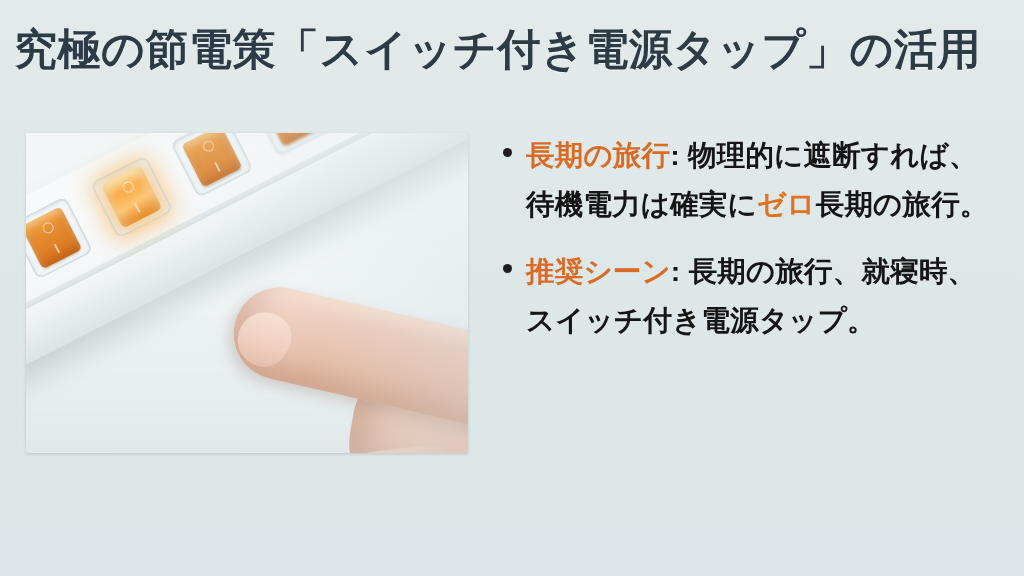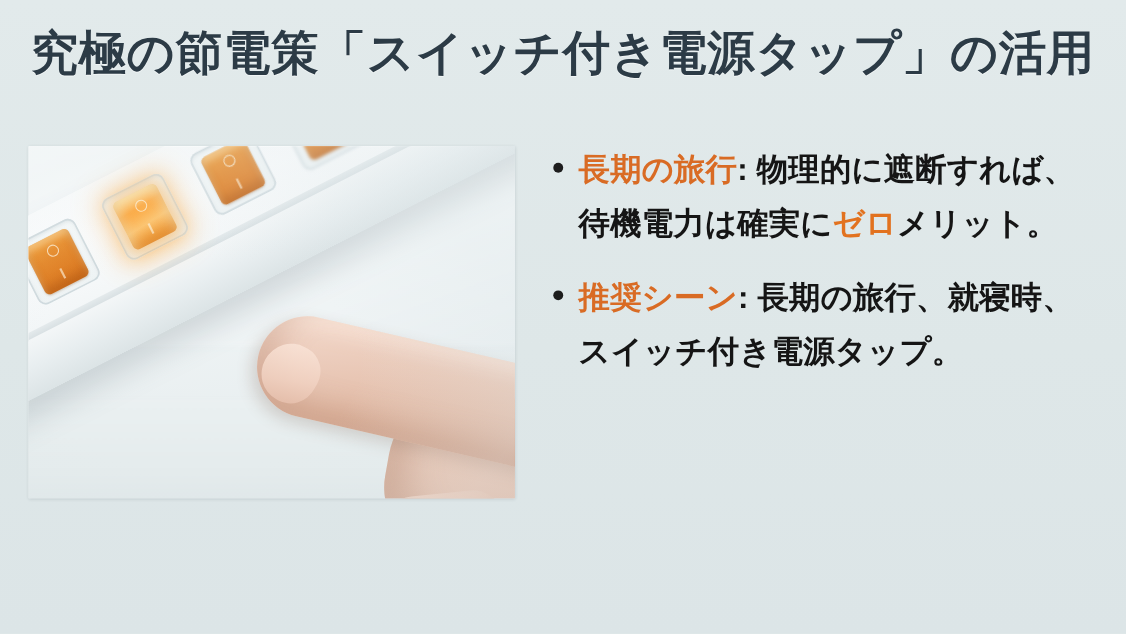--- a/index.html
+++ b/index.html
@@ -18,21 +18,21 @@
   
   #slide {
     position: absolute;
     inset: 0;
     background: linear-gradient(180deg, #e2eaeb 0%, #dee7e8 55%, #dce5e7 100%);
   }
 
   
   #slide-title {
     position: absolute;
-    left: 28px;
+    left: 14px;
     top: 22px;
     width: 984px;
     font-size: 43px;
     line-height: 1.28;
     font-weight: 700;
     color: #2c3b46;
     letter-spacing: 0.5px;
     white-space: nowrap;
     text-shadow: 0 1px 0 rgba(255,255,255,.5);
   }
@@ -294,21 +294,21 @@
 
       <div class="dof"></div>
     </div>
   </div>
 
   <div id="bullets">
 
     <div class="bullet">
       <span class="dot"></span>
       <div class="btext">
-        <span class="lead">長期の旅行</span><span>: </span><span>物理的に遮断すれば、待機電力は確実に</span><span class="hl">ゼロ</span><span>メリット。</span>
+        <span class="lead">長期の旅行</span><span>: </span><span>物理的に遮断すれば、待機電力は確実に</span><span class="hl">ゼロ</span><span>長期の旅行。</span>
       </div>
     </div>
 
     <div class="bullet">
       <span class="dot"></span>
       <div class="btext">
         <span class="lead">推奨シーン</span><span>: </span><span>長期の旅行、就寝時、スイッチ付き電源タップ。</span>
       </div>
     </div>
 

